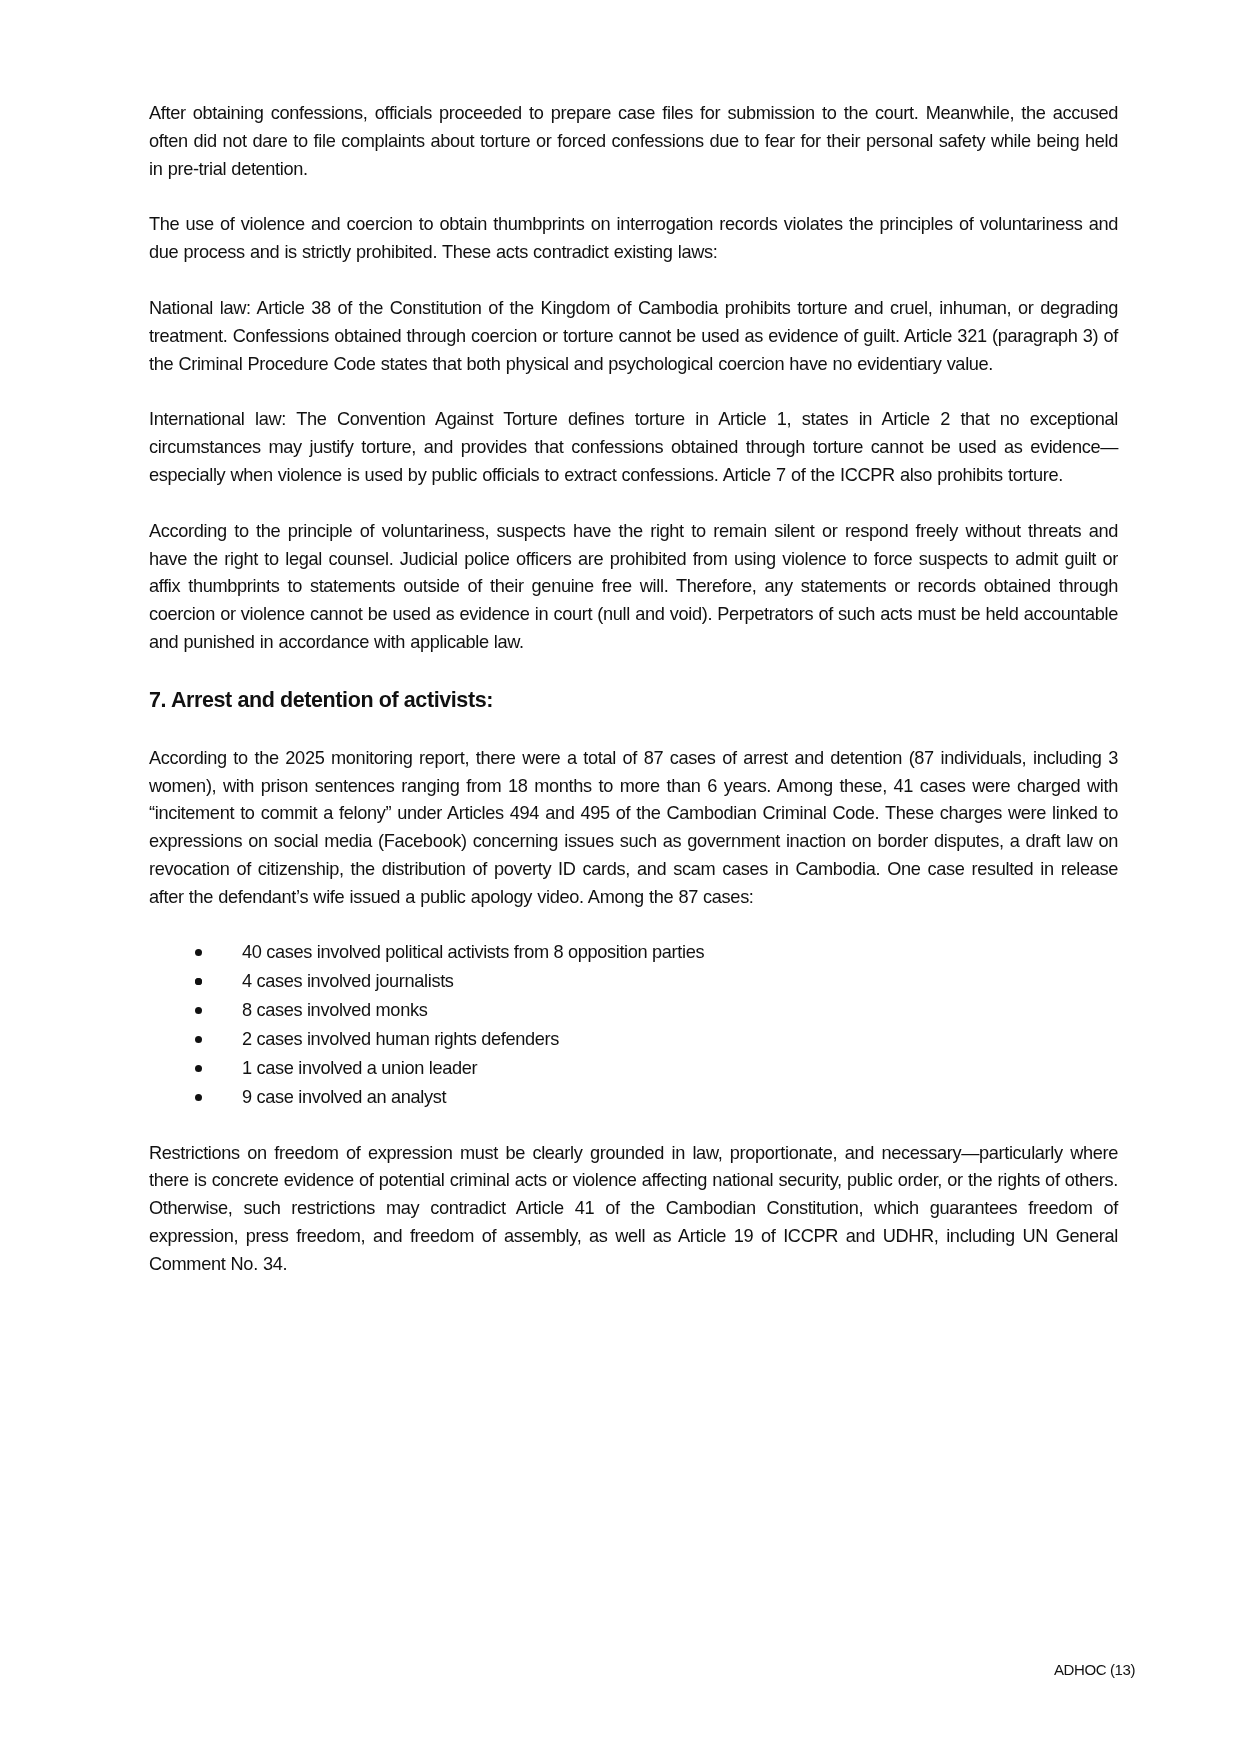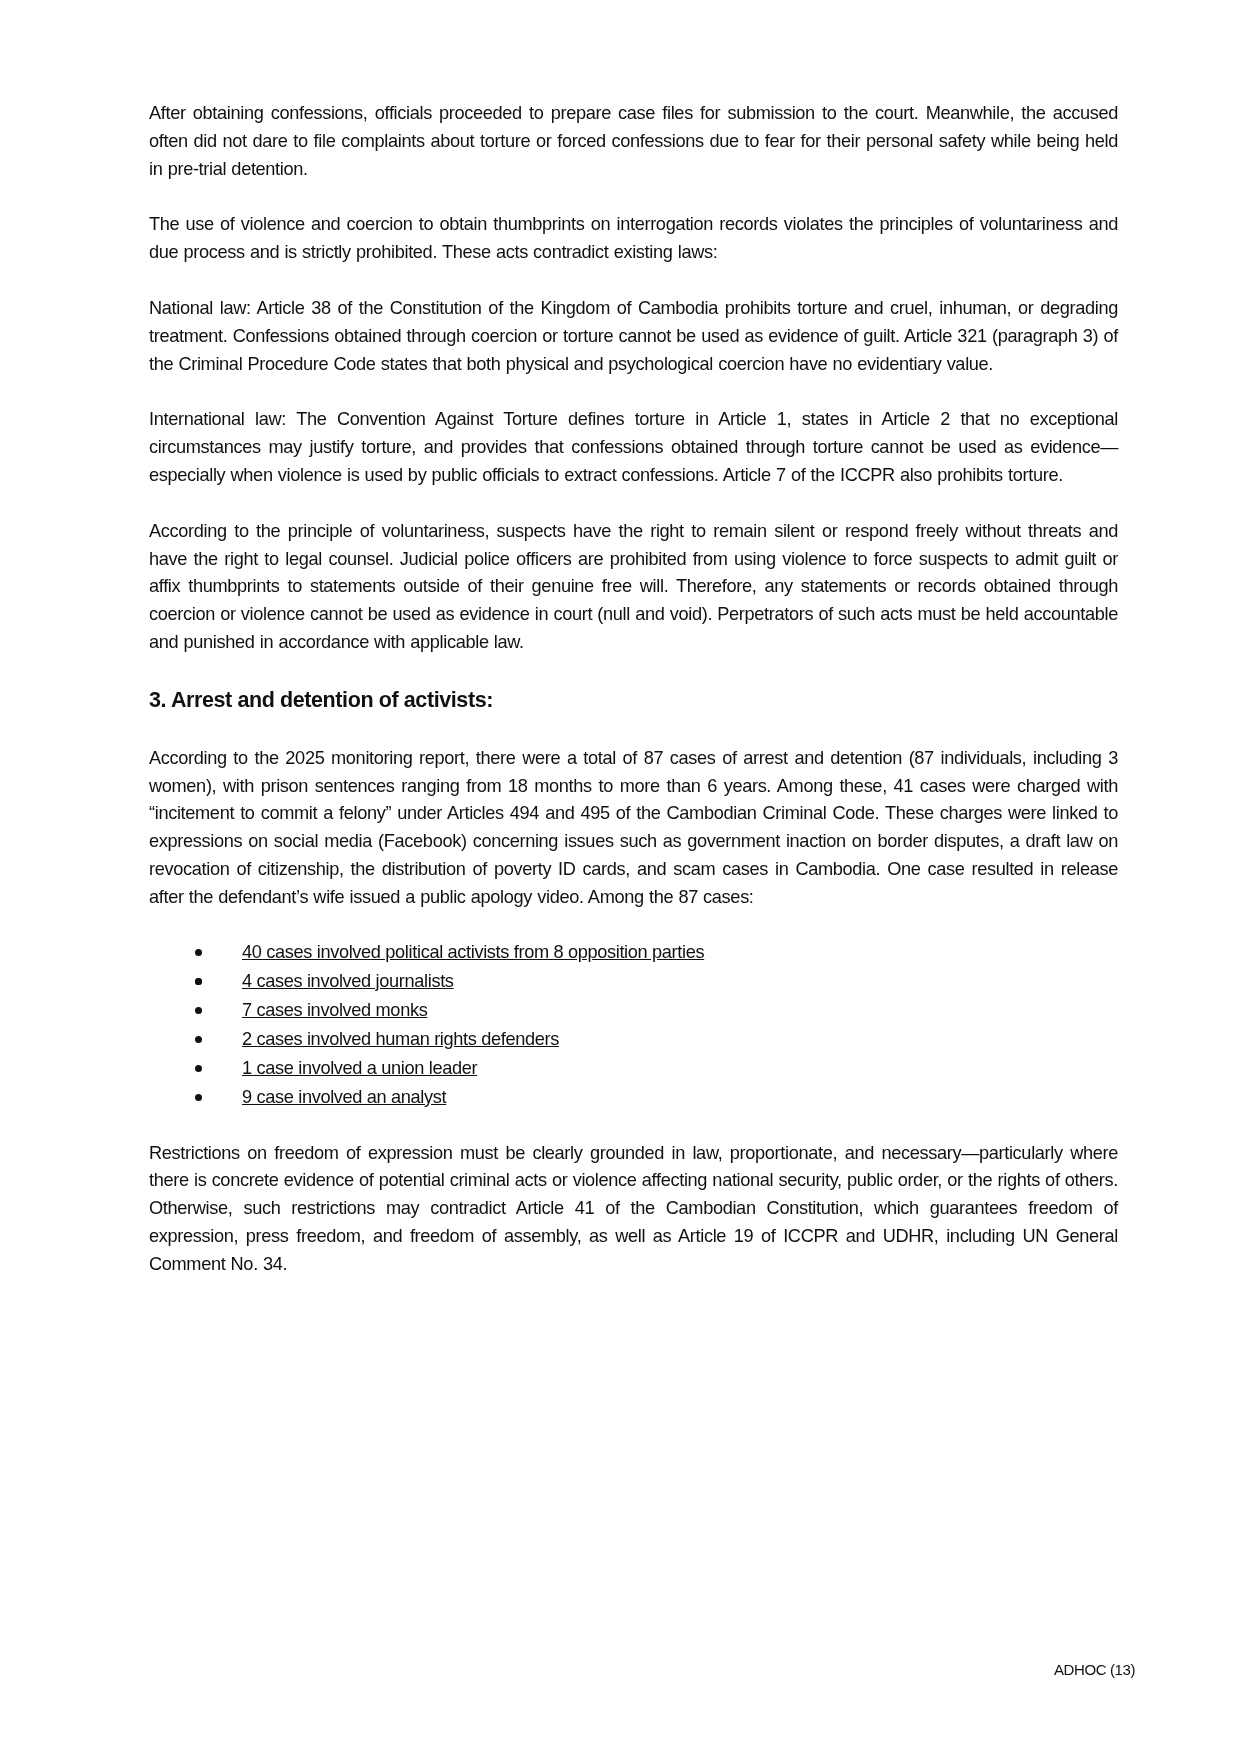--- a/index.html
+++ b/index.html
@@ -43,21 +43,20 @@
     list-style: none;
     margin: -2px 0 28px 0;
     padding: 0;
   }
   ul.bullets li {
     position: relative;
     padding-left: 93px;
     font-size: 18.2px;
     line-height: 29px;
     letter-spacing: -0.35px;
-    text-decoration: underline;
   }
   ul.bullets li .bullet {
     position: absolute;
     left: 46px;
     top: 11px;
     width: 7px;
     height: 7px;
     border-radius: 50%;
     background: #111111;
   }
@@ -77,29 +76,29 @@
 
   <p class="para">After obtaining confessions, officials proceeded to prepare case files for submission to the court. Meanwhile, the accused often did not dare to file complaints about torture or forced confessions due to fear for their personal safety while being held in pre-trial detention.</p>
   <p class="para">The use of violence and coercion to obtain thumbprints on interrogation records violates the principles of voluntariness and due process and is strictly prohibited. These acts contradict existing laws:</p>
 
   <p class="para"><span class="lead">National law:</span><span> Article 38 of the Constitution of the Kingdom of Cambodia prohibits torture and cruel, inhuman, or degrading treatment. Confessions obtained through coercion or torture cannot be used as evidence of guilt. Article 321 (paragraph 3) of the Criminal Procedure Code states that both physical and psychological coercion have no evidentiary value.</span></p>
 
   <p class="para"><span class="lead">International law:</span><span> The Convention Against Torture defines torture in Article 1, states in Article 2 that no exceptional circumstances may justify torture, and provides that confessions obtained through torture cannot be used as evidence—especially when violence is used by public officials to extract confessions. Article 7 of the ICCPR also prohibits torture.</span></p>
 
   <p class="para">According to the principle of voluntariness, suspects have the right to remain silent or respond freely without threats and have the right to legal counsel. Judicial police officers are prohibited from using violence to force suspects to admit guilt or affix thumbprints to statements outside of their genuine free will. Therefore, any statements or records obtained through coercion or violence cannot be used as evidence in court (null and void). Perpetrators of such acts must be held accountable and punished in accordance with applicable law.</p>
 
-  <h2 class="section-title">3. Arrest and detention of activists:</h2>
+  <h2 class="section-title">7. Arrest and detention of activists:</h2>
 
   <p class="para">According to the 2025 monitoring report, there were a total of 87 cases of arrest and detention (87 individuals, including 3 women), with prison sentences ranging from 18 months to more than 6 years. Among these, 41 cases were charged with “incitement to commit a felony” under Articles 494 and 495 of the Cambodian Criminal Code. These charges were linked to expressions on social media (Facebook) concerning issues such as government inaction on border disputes, a draft law on revocation of citizenship, the distribution of poverty ID cards, and scam cases in Cambodia. One case resulted in release after the defendant’s wife issued a public apology video. Among the 87 cases:</p>
 
   <ul class="bullets">
     <li><span class="bullet"></span><span>40 cases involved political activists from 8 opposition parties</span></li>
     <li><span class="bullet"></span></li>
     <li><span class="bullet"></span><span>4 cases involved journalists</span></li>
-    <li><span class="bullet"></span><span>7 cases involved monks</span></li>
+    <li><span class="bullet"></span><span>8 cases involved monks</span></li>
     <li><span class="bullet"></span><span>2 cases involved human rights defenders</span></li>
     <li><span class="bullet"></span><span>1 case involved a union leader</span></li>
     <li><span class="bullet"></span><span>9 case involved an analyst</span></li>
   </ul>
 
   <p class="para">Restrictions on freedom of expression must be clearly grounded in law, proportionate, and necessary—particularly where there is concrete evidence of potential criminal acts or violence affecting national security, public order, or the rights of others. Otherwise, such restrictions may contradict Article 41 of the Cambodian Constitution, which guarantees freedom of expression, press freedom, and freedom of assembly, as well as Article 19 of ICCPR and UDHR, including UN General Comment No. 34.</p>
 
 </div>
 
 <div class="footer">ADHOC (13)</div>

